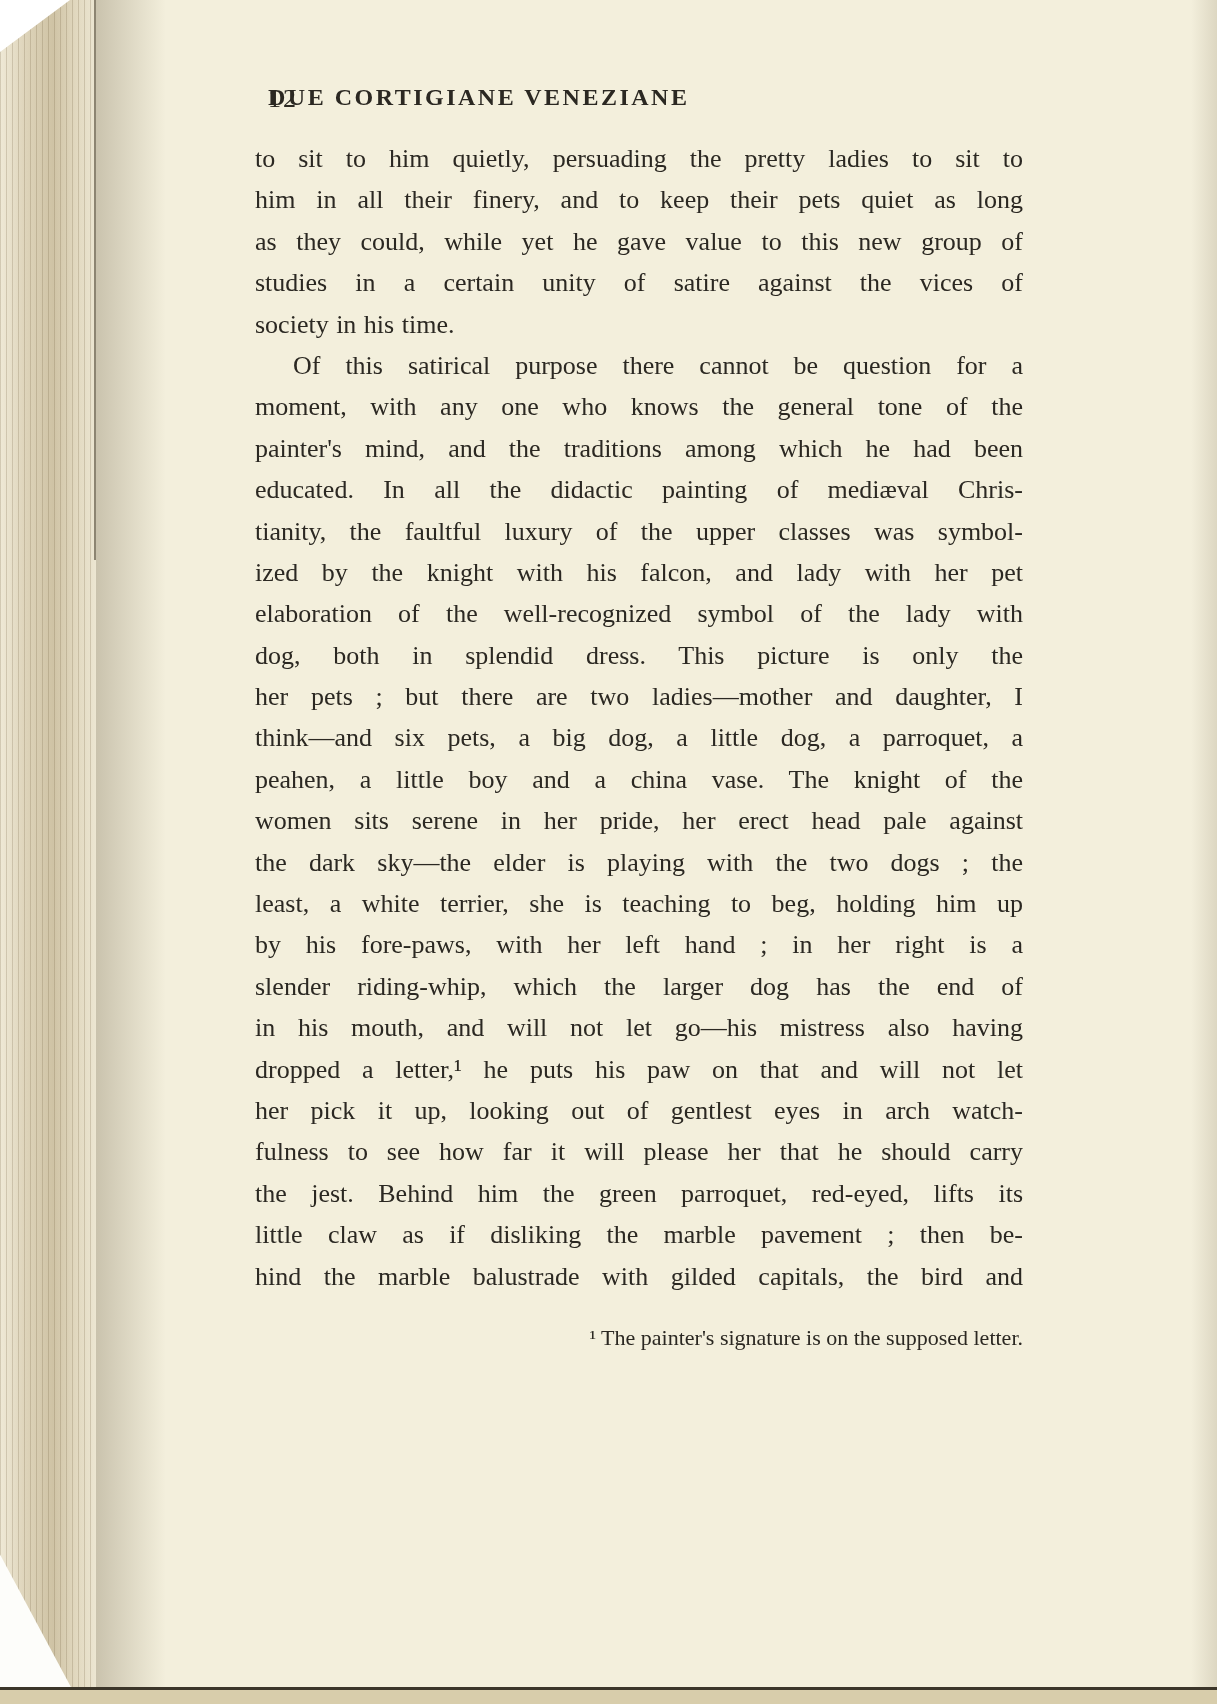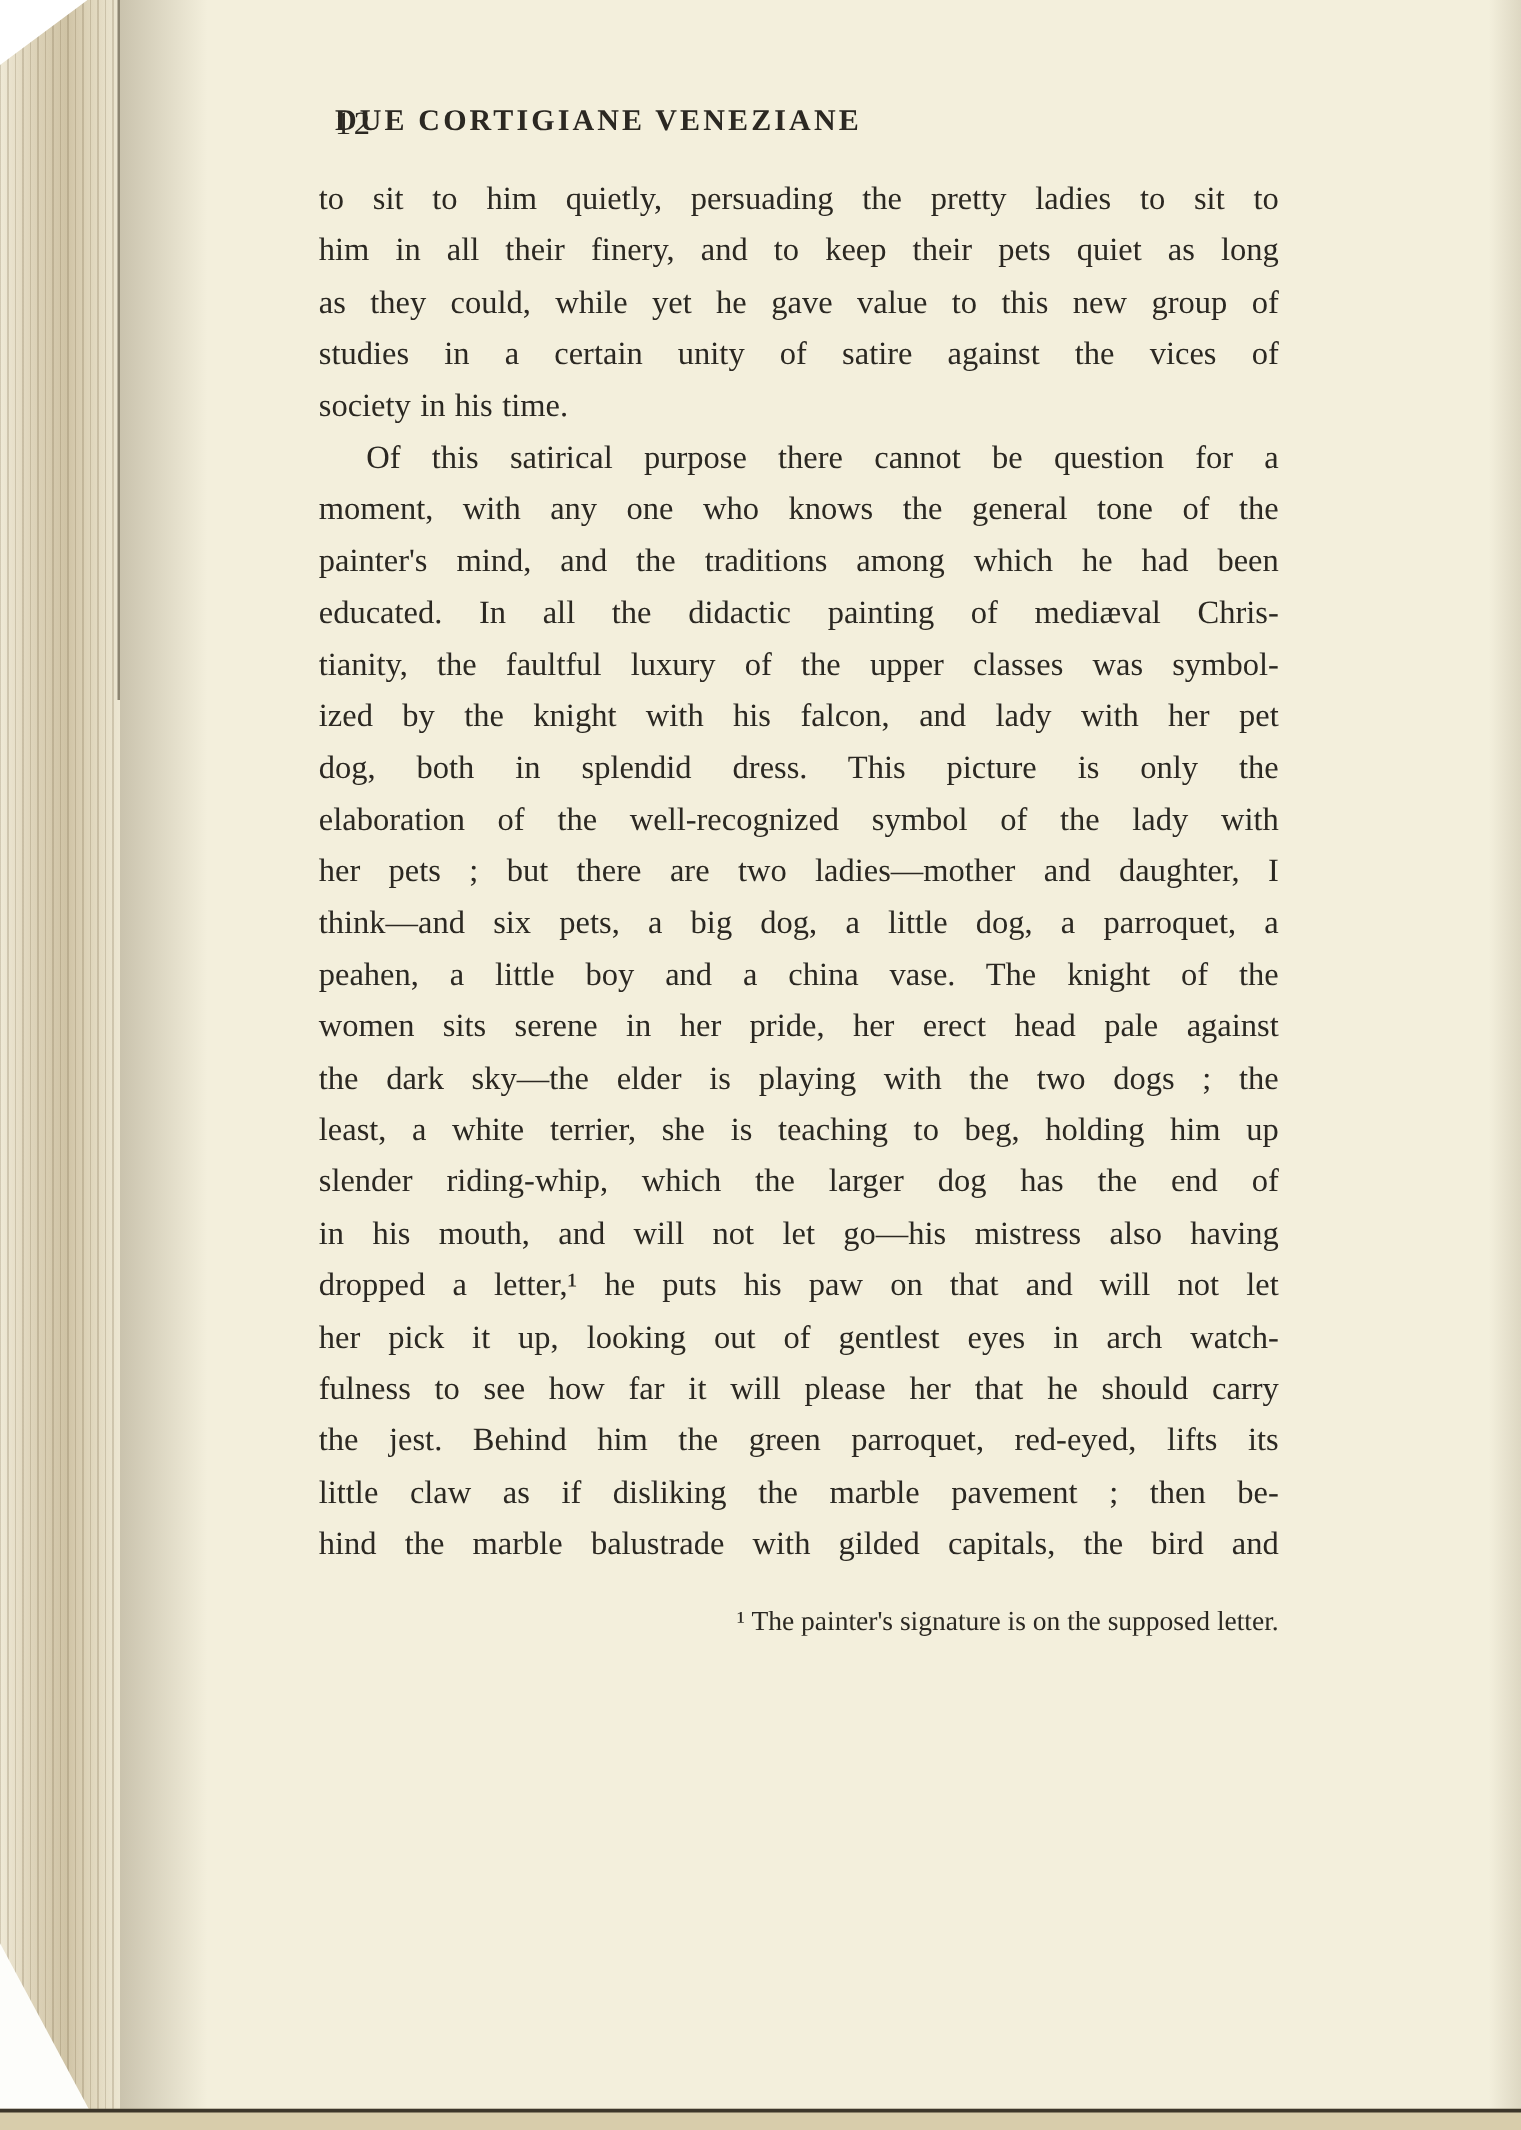--- a/index.html
+++ b/index.html
@@ -135,28 +135,29 @@
         <div class="line">him in all their finery, and to keep their pets quiet as long</div>
         <div class="line">as they could, while yet he gave value to this new group of</div>
         <div class="line">studies in a certain unity of satire against the vices of</div>
         <div class="line last">society in his time.</div>
         <div class="line indent">Of this satirical purpose there cannot be question for a</div>
         <div class="line">moment, with any one who knows the general tone of the</div>
         <div class="line">painter's mind, and the traditions among which he had been</div>
         <div class="line">educated.  In all the didactic painting of mediæval Chris-</div>
         <div class="line">tianity, the faultful luxury of the upper classes was symbol-</div>
         <div class="line">ized by the knight with his falcon, and lady with her pet</div>
+        <div class="line">elaboration of the well-recognized symbol of the lady with</div>
         <div class="line">dog, both in splendid dress.  This picture is only the</div>
-        <div class="line">elaboration of the well-recognized symbol of the lady with</div>
         <div class="line">her pets ; but there are two ladies—mother and daughter, I</div>
         <div class="line">think—and six pets, a big dog, a little dog, a parroquet, a</div>
         <div class="line">peahen, a little boy and a china vase.  The knight of the</div>
         <div class="line">women sits serene in her pride, her erect head pale against</div>
         <div class="line">the dark sky—the elder is playing with the two dogs ; the</div>
         <div class="line">least, a white terrier, she is teaching to beg, holding him up</div>
+        <div class="line">by his fore-paws, with her left hand ; in her right is a</div>
         <div class="line">slender riding-whip, which the larger dog has the end of</div>
         <div class="line">in his mouth, and will not let go—his mistress also having</div>
         <div class="line">dropped a letter,¹ he puts his paw on that and will not let</div>
         <div class="line">her pick it up, looking out of gentlest eyes in arch watch-</div>
         <div class="line">fulness to see how far it will please her that he should carry</div>
         <div class="line">the jest.  Behind him the green parroquet, red-eyed, lifts its</div>
         <div class="line">little claw as if disliking the marble pavement ; then be-</div>
         <div class="line">hind the marble balustrade with gilded capitals, the bird and</div>
       </div>
 

